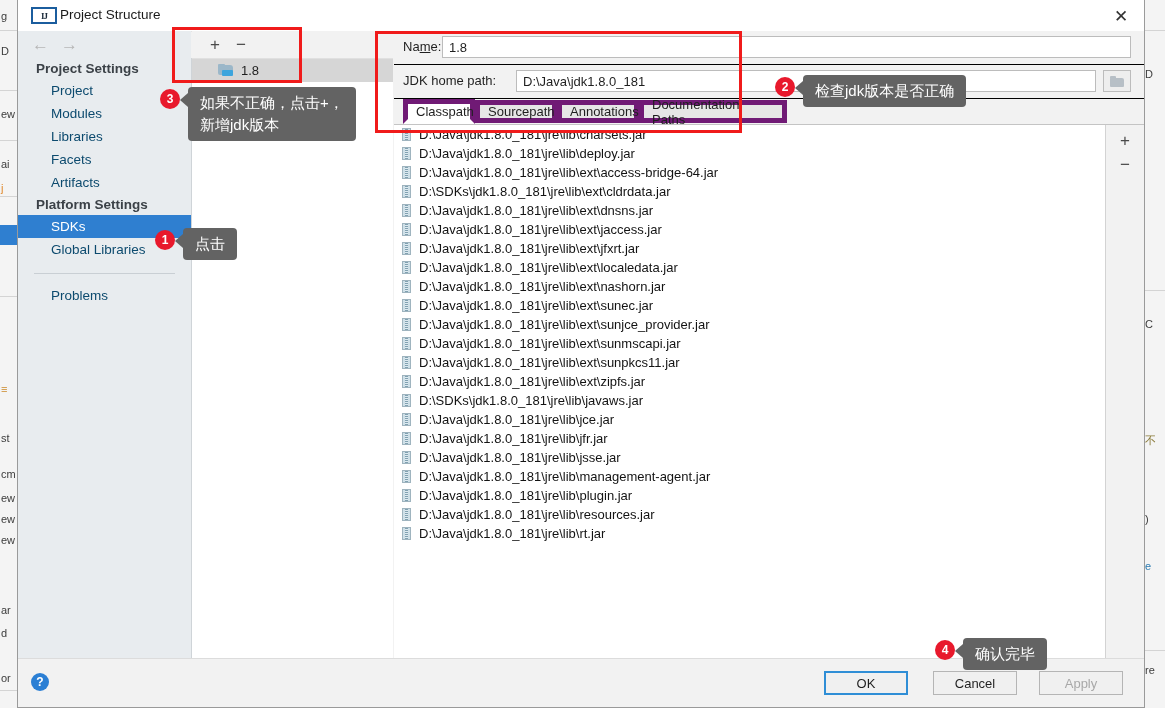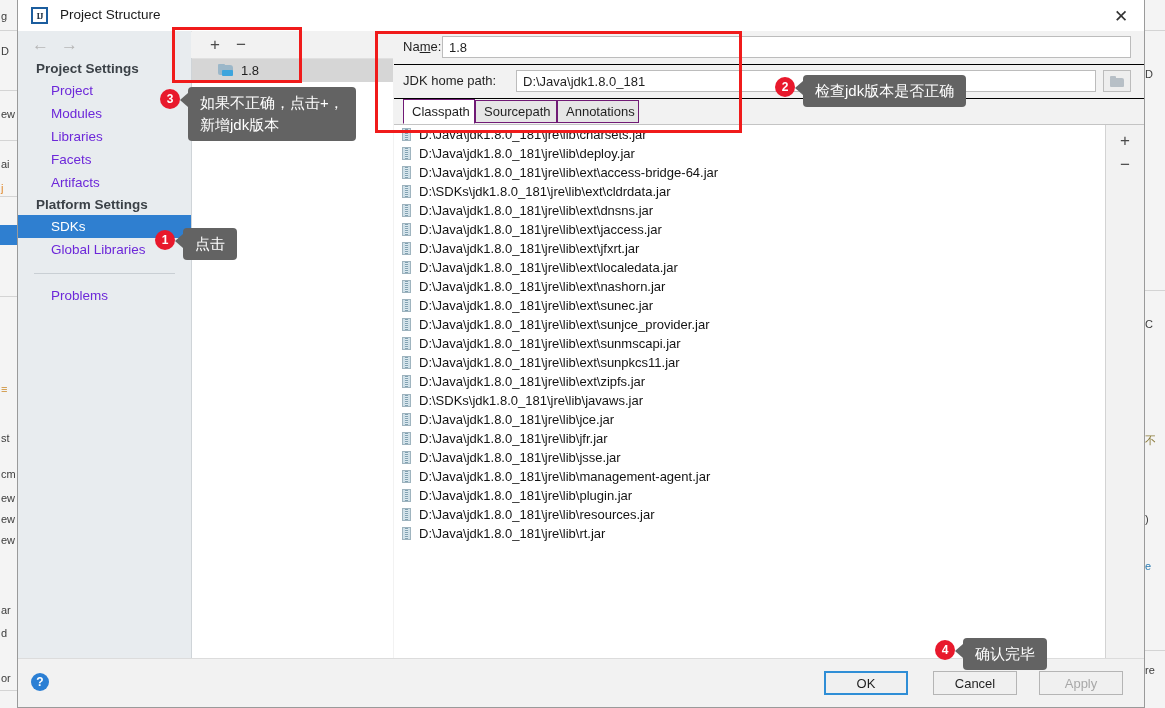--- a/index.html
+++ b/index.html
@@ -50,21 +50,21 @@
     border-top: none;
     box-sizing: border-box;
   }
   .titlebar {
     position: absolute; left: 0; top: 0; right: 0; height: 31px;
     background: #ffffff;
     border-bottom: 1px solid #e2e2e2;
   }
   .title-icon {
     position: absolute; left: 13px; top: 7px;
-    width: 17px; height: 17px;
+    width: 26px; height: 17px;
     background: #ffffff;
     border: 2px solid #1b5d9e;
     box-sizing: border-box;
     display:flex; align-items:center; justify-content:center;
     font-size: 9px; font-weight: bold; color:#1b2b3a;
     font-family: "Liberation Serif", serif;
     letter-spacing: -1px;
   }
   .title-text {
     position: absolute; left: 42px; top: 7px;
@@ -95,21 +95,21 @@
     position: absolute; left: 0; top: 58px;
     width: 173px; bottom: 48px;
     background: #e8ecef;
     border-right: 1px solid #cfd4d8;
   }
   .side-head {
     font-size: 13.5px; font-weight: bold; color: #3b4147;
     padding: 3px 0 3px 18px;
   }
   .side-item {
-    font-size: 13.5px; color: #6d28d9;
+    font-size: 13.5px; color: #0c4a6e;
     padding: 4px 0 4px 33px;
     cursor: default;
   }
   .side-item.selected {
     background: #2f7fd0;
     color: #ffffff;
   }
   .side-sep {
     height: 1px; background: #c9cfd4; margin: 12px 16px 10px 16px;
   }
@@ -207,21 +207,21 @@
   }
 
   
   .tabrow {
     position: absolute; left: 0; top: 68px; right: 0; height: 25px;
     background: #f2f2f2;
   }
   .tab {
     position: absolute; top: 1px; height: 23px;
     box-sizing: border-box;
-    border: 1px solid #701a75;
+    border: 5px solid #701a75;
     background: #e6e6e6;
     font-size: 13px; color: #1f1f1f;
     display:flex; align-items:center; padding: 0 8px;
     cursor: default;
   }
   .tab.active {
     background: #ffffff;
     border-bottom-color: #ffffff;
     top: 0; height: 25px;
   }
@@ -427,20 +427,21 @@
             <span class="b"></span>
               <span class="a"></span>
           </span>
         </div>
       </div>
 
       <div class="tabrow">
         <div class="tab active" style="left:9px;  width:72px;">Classpath</div>
         <div class="tab" style="left:81px; width:82px;">Sourcepath</div>
         <div class="tab" style="left:163px;width:82px;">Annotations</div>
+        <div class="tab" style="left:245px;width:148px;">Documentation Paths</div>
       </div>
 
       <div class="jarpanel">
         <div class="jarlist">
           <div class="jar-row">
               <span class="jar-icon">
                 <span class="bdy"></span>
                 <span class="zip"></span>
               </span>
               <span>D:\Java\jdk1.8.0_181\jre\lib\charsets.jar</span>

